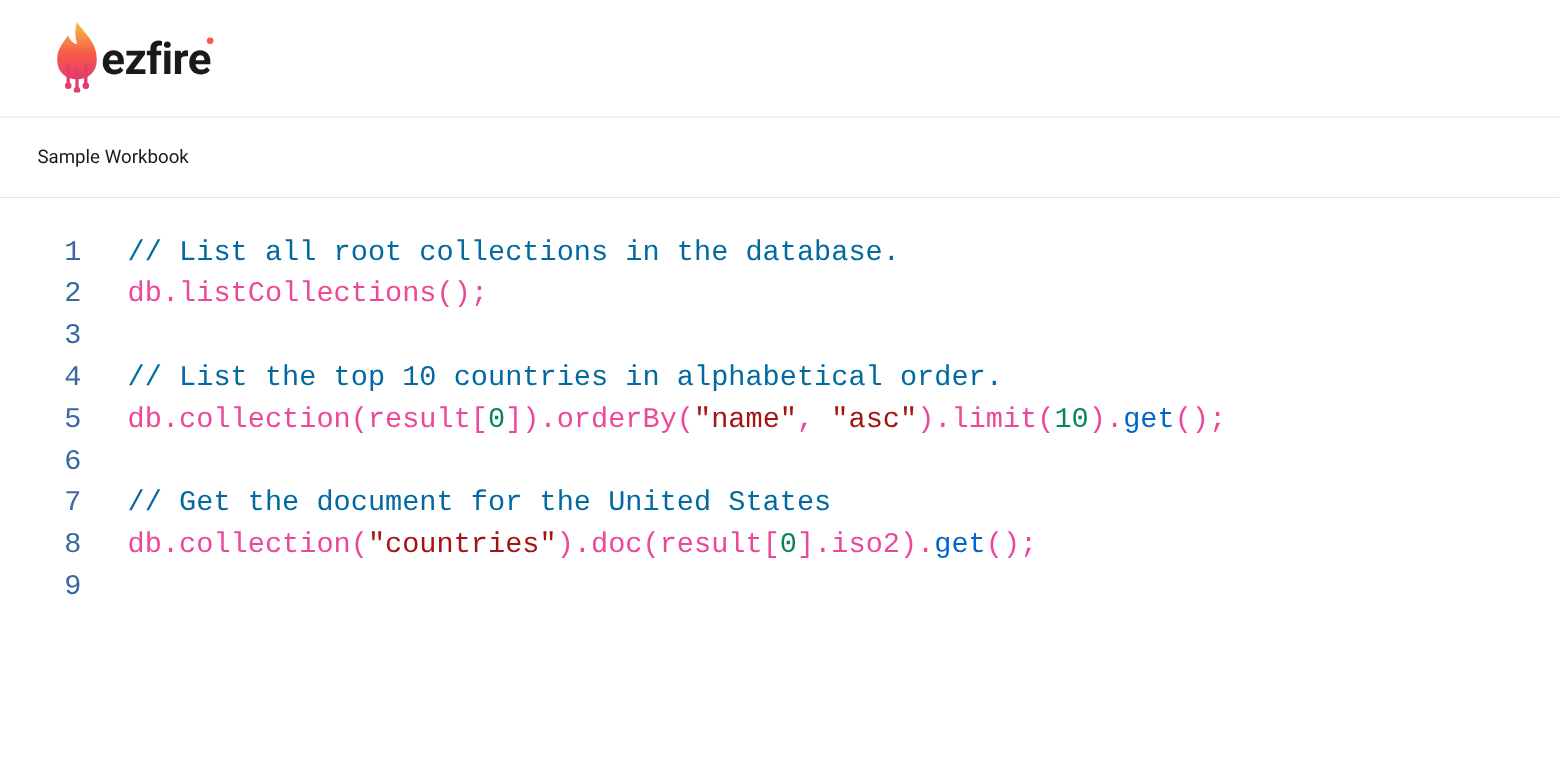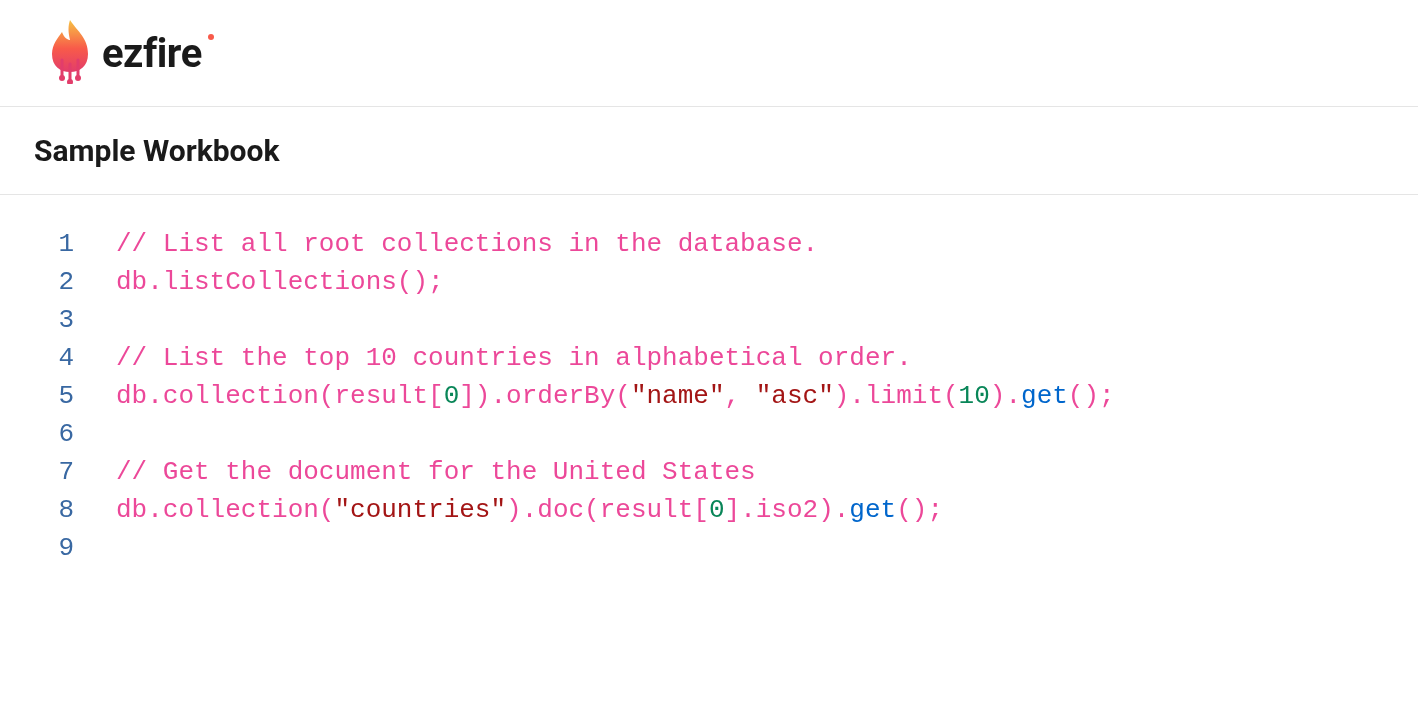--- a/index.html
+++ b/index.html
@@ -12,21 +12,21 @@
 }
 .header {
   display: flex;
   align-items: center;
   padding: 18px 48px 18px 48px;
   border-bottom: 1px solid #e5e5e5;
 }
 .logo {
   display: flex;
   align-items: center;
-  gap: 10px;
+  gap: 0;
 }
 .logo-icon { display: inline-block; }
 .logo-text {
   font-size: 40px;
   font-weight: 700;
   letter-spacing: -0.5px;
   color: #1a1a1a;
 }
 .logo-dot {
   width: 6px; height: 6px; border-radius: 50%;
@@ -34,22 +34,22 @@
   display: inline-block;
   position: relative;
   top: -16px;
   margin-left: -4px;
 }
 .title-bar {
   padding: 26px 34px;
   border-bottom: 1px solid #e5e5e5;
 }
 .page-title {
-  font-size: 30px;
-  font-weight: 700;
+  font-size: 17px;
+  font-weight: 400;
   color: #1a1a1a;
 }
 .editor {
   display: flex;
   font-family: "SFMono-Regular", Consolas, "Liberation Mono", Menlo, monospace;
   font-size: 26px;
   line-height: 1.48;
   padding-top: 30px;
 }
 .gutter {
@@ -59,21 +59,21 @@
   color: #3968a2;
   user-select: none;
 }
 .gutter div { height: 38px; }
 .code {
   flex: 1;
   padding-left: 18px;
   white-space: pre;
 }
 .code div { height: 38px; }
-.tok-comment { color: #ec4899; }
+.tok-comment { color: #0369a1; }
 .tok-default { color: #ec4899; }
 .tok-string  { color: #a31515; }
 .tok-number  { color: #098658; }
 .tok-method  { color: #0066cc; }
 </style>
 </head>
 <body>
 
 <div class="header">
   <div class="logo">

